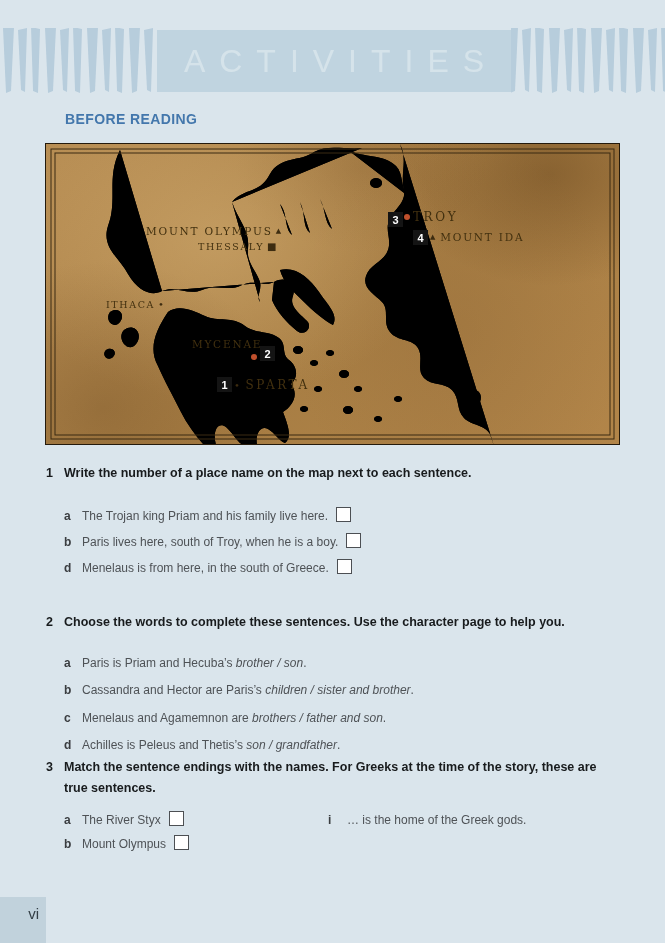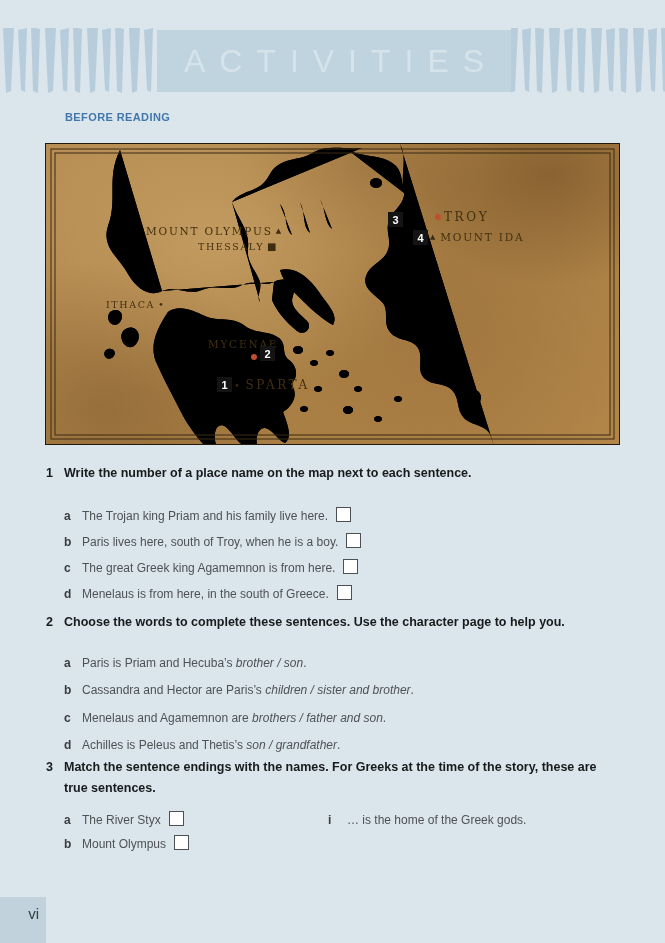--- a/index.html
+++ b/index.html
@@ -6,21 +6,21 @@
   body{background:#dae5ec;font-family:"Liberation Sans",sans-serif;}
   .page{position:relative;width:665px;height:943px;background:#dae5ec;overflow:hidden;}
 
   
   .banner-svg{position:absolute;top:27px;left:0;display:block;}
   .banner-title{position:absolute;top:30px;left:157px;width:354px;height:62px;
     display:flex;align-items:center;justify-content:center;
     font-size:32px;letter-spacing:14px;text-indent:14px;color:#d5e3ea;font-weight:400;}
 
   
-  .before-reading{position:absolute;left:65px;top:111px;font-size:11px;font-weight:bold;
+  .before-reading{position:absolute;left:65px;top:111px;font-size:14px;font-weight:bold;
     letter-spacing:0.4px;color:#4377ac;}
 
   
   .map{position:absolute;left:45px;top:143px;width:575px;height:302px;box-sizing:border-box;
     border:1px solid #241a0c;
     background:
       radial-gradient(ellipse 220px 160px at 88% 10%, rgba(88,56,20,.40), transparent 70%),
       radial-gradient(ellipse 260px 210px at 10% 88%, rgba(98,64,26,.30), transparent 70%),
       radial-gradient(ellipse 320px 230px at 30% 32%, rgba(218,182,122,.45), transparent 70%),
       radial-gradient(ellipse 230px 270px at 72% 62%, rgba(146,106,56,.38), transparent 72%),
@@ -114,33 +114,33 @@
     </svg>
 
     <div class="map-label ml-md" style="left:100px;top:81px;">
       <span>MOUNT OLYMPUS</span>
       <span class="tri">▲</span>
     </div>
     <div class="map-label ml-sm" style="left:152px;top:97px;text-align:right;">
       <span>THESSALY</span>
       <span class="dot">■</span>
     </div>
-    <div class="map-label ml-lg" style="left:358px;top:66px;padding-left:31px;">
+    <div class="map-label ml-lg" style="left:358px;top:66px;">
       <span class="reddot"></span>
       <span>TROY</span>
     </div>
     <div class="map-label ml-md" style="left:384px;top:87px;">
       <span class="tri">▲</span>
       <span>MOUNT IDA</span>
     </div>
     <div class="map-label ml-sm" style="left:60px;top:155px;">
       <span>ITHACA</span>
       <span class="dot">•</span>
     </div>
-    <div class="map-label ml-md" style="left:162px;top:194px;justify-content:flex-end;">
+    <div class="map-label ml-md" style="left:146px;top:194px;justify-content:flex-end;">
       <span>MYCENAE</span>
     </div>
     <span class="reddot" style="position:absolute;left:205px;top:210px;"></span>
     <div class="map-label ml-lg" style="left:188px;top:234px;">
       <span class="dot">•</span>
       <span>SPARTA</span>
     </div>
 
     <div class="marker" style="left:171px;top:233px;">1</div>
     <div class="marker" style="left:214px;top:202px;">2</div>
@@ -153,23 +153,20 @@
     <div class="q-prompt">Write the number of a place name on the map next to each sentence.</div>
   </div>
   <div class="items" style="top:503px;line-height:26px;">
     <div class="item">
       <span class="letter">a</span><span>The Trojan king Priam and his family live here.</span><span class="checkbox"></span>
     </div>
     <div class="item">
       <span class="letter">b</span><span>Paris lives here, south of Troy, when he is a boy.</span><span class="checkbox"></span>
     </div>
     <div class="item">
-      <span class="letter">c</span><span>The great Greek king Agamemnon is from here.</span><span class="checkbox"></span>
-    </div>
-    <div class="item">
       <span class="letter">d</span><span>Menelaus is from here, in the south of Greece.</span><span class="checkbox"></span>
     </div>
   </div>
 
   <div class="q-head" style="top:612px;">
     <span class="q-num">2</span>
     <div class="q-prompt">Choose the words to complete these sentences. Use the character page to help you.</div>
   </div>
   <div class="items" style="top:650px;line-height:27.3px;">
     <div class="item">

